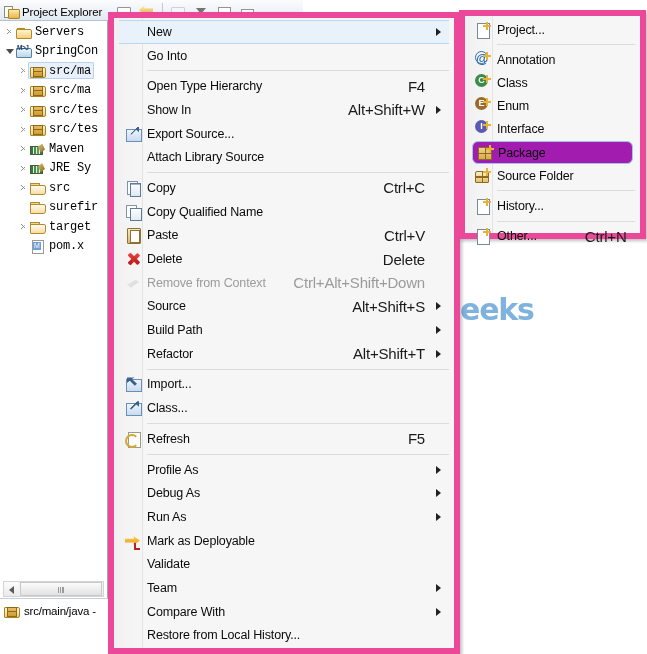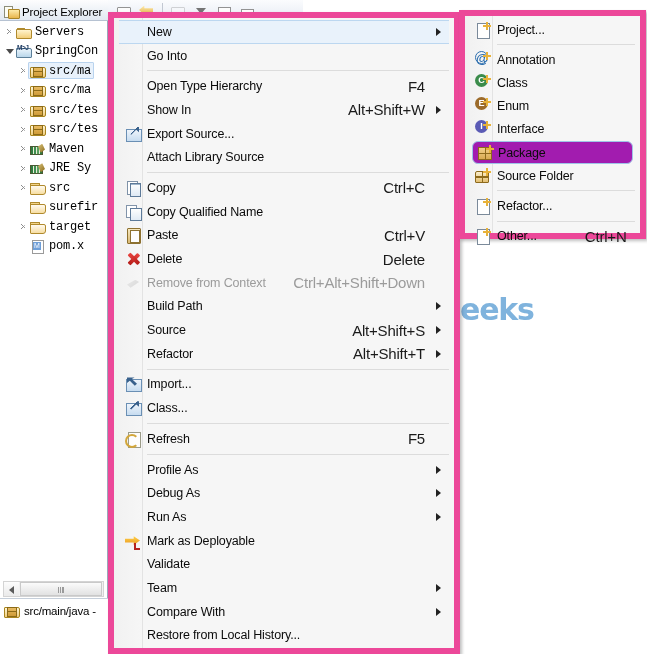--- a/index.html
+++ b/index.html
@@ -794,26 +794,26 @@
           <span class="accel">Delete</span>
           <span class="arrow"></span>
         </div>
         <div class="mi disabled">
           <span class="mic i-remove"></span>
           <span class="label">Remove from Context</span>
           <span class="accel">Ctrl+Alt+Shift+Down</span>
           <span class="arrow"></span>
         </div>
         <div class="mi">
-          <span class="label">Build Path</span>
-          <span class="arrow on"></span>
-        </div>
-        <div class="mi">
           <span class="label">Source</span>
           <span class="accel">Alt+Shift+S</span>
+          <span class="arrow on"></span>
+        </div>
+        <div class="mi">
+          <span class="label">Build Path</span>
           <span class="arrow on"></span>
         </div>
         <div class="mi">
           <span class="label">Refactor</span>
           <span class="accel">Alt+Shift+T</span>
           <span class="arrow on"></span>
         </div>
         <div class="msep"></div>
         <div class="mi">
           <span class="mic i-import"></span>
@@ -908,21 +908,21 @@
           <span class="arrow"></span>
         </div>
         <div class="mi">
           <span class="mic i-srcfld"></span>
           <span class="label">Source Folder</span>
           <span class="arrow"></span>
         </div>
         <div class="msep"></div>
         <div class="mi">
           <span class="mic i-newfile"></span>
-          <span class="label">Refactor...</span>
+          <span class="label">History...</span>
           <span class="arrow"></span>
         </div>
         <div class="msep"></div>
         <div class="mi">
           <span class="mic i-newfile"></span>
           <span class="label">Other...</span>
           <span class="accel">Ctrl+N</span>
           <span class="arrow"></span>
         </div>
       </div>

